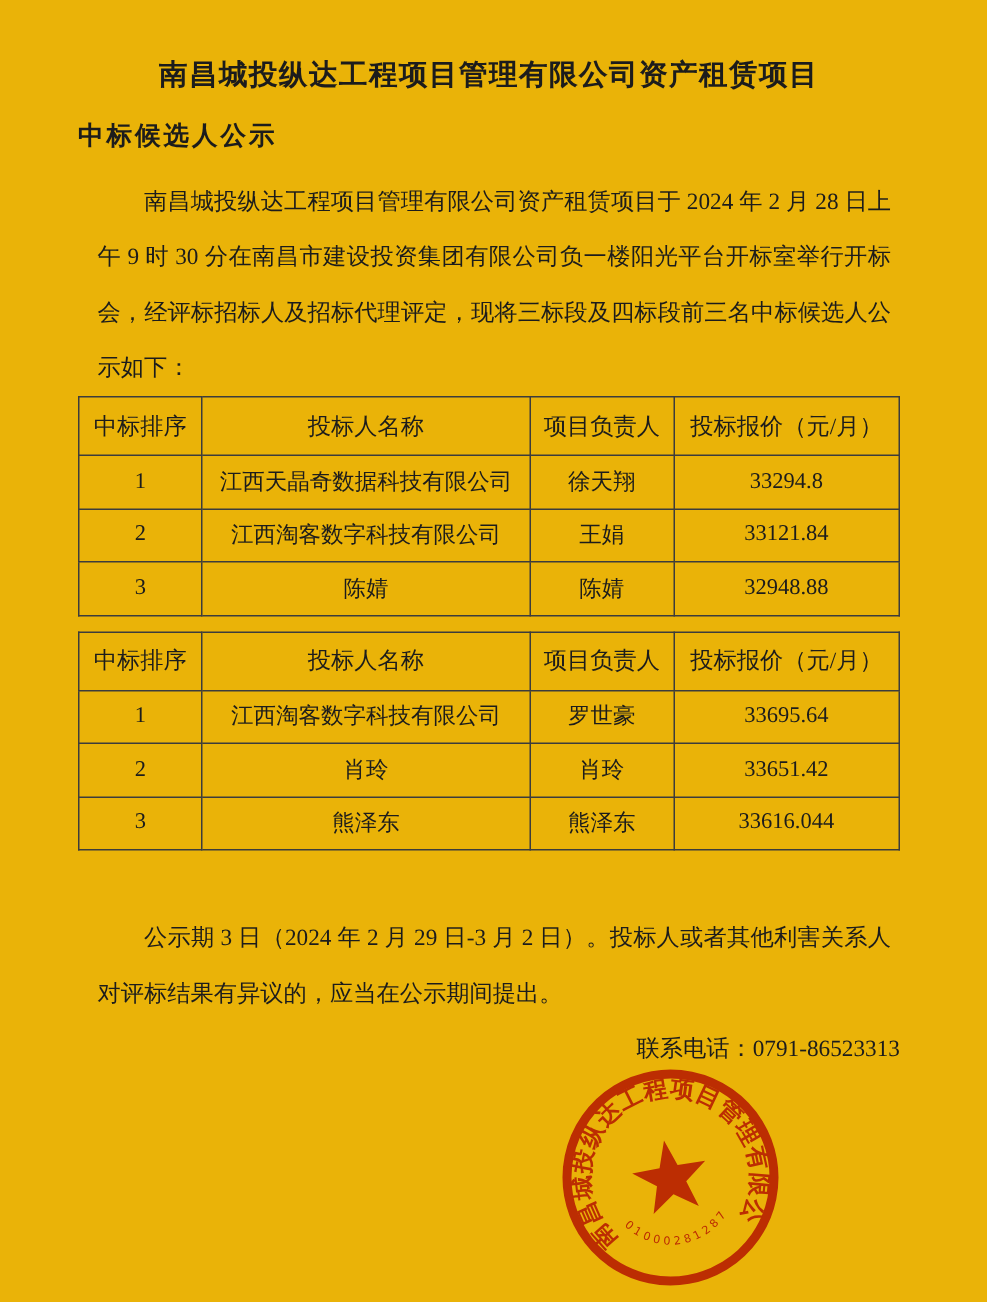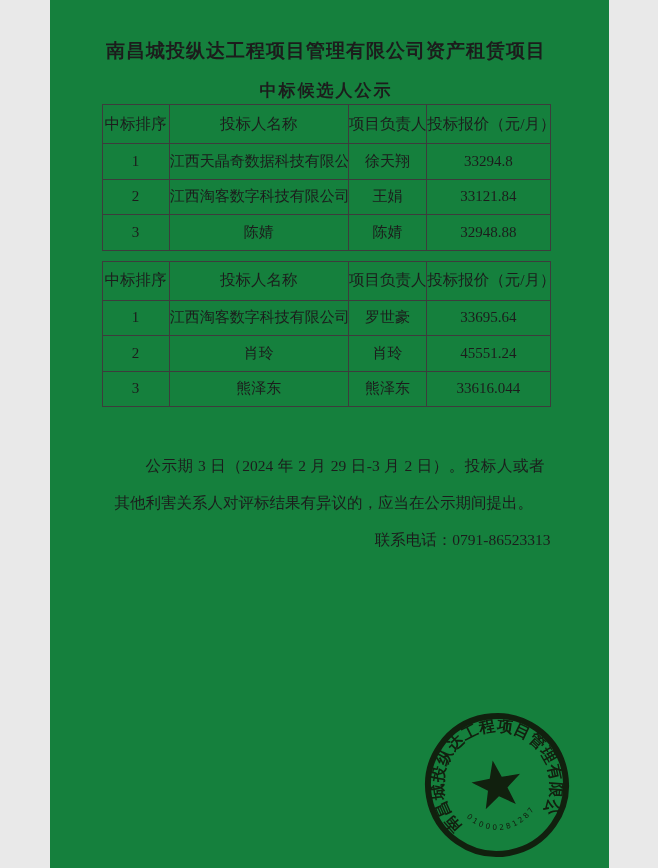--- a/index.html
+++ b/index.html
@@ -1,37 +1,36 @@
 <!DOCTYPE html>
 <html><head>
 <meta charset="utf-8">
 <style>
   html, body { margin: 0; padding: 0; background: #e9e9e9; }
   .page {
     position: relative;
-    width: 559px;
+    width: 658px;
     height: 868px;
     margin: 0 auto;
-    background: #15803d;
+    background: #eab308;
     color: #1c1c1c;
     font-family: "Liberation Serif", "DejaVu Serif", serif;
     overflow: hidden;
     box-sizing: border-box;
     padding: 26px 58px 0 52px;
   }
   .doc-title {
     text-align: center;
     font-weight: bold;
     font-size: 19px;
     line-height: 30px;
     margin: 10px 0 0 0;
     letter-spacing: 1px;
   }
   .doc-subtitle {
-    text-align: center;
     font-weight: bold;
     font-size: 17px;
     line-height: 26px;
     margin: 12px 0 0 0;
     letter-spacing: 2px;
   }
   .bid-number {
     text-align: center;
     font-weight: bold;
     font-size: 19px;
@@ -100,20 +99,21 @@
   }
 </style>
 </head>
 <body>
 
 <div class="page">
 
   <div class="doc-title">南昌城投纵达工程项目管理有限公司资产租赁项目</div>
   <div class="doc-subtitle">中标候选人公示</div>
 
+  <p class="intro">南昌城投纵达工程项目管理有限公司资产租赁项目于 2024 年 2 月 28 日上午 9 时 30 分在南昌市建设投资集团有限公司负一楼阳光平台开标室举行开标会，经评标招标人及招标代理评定，现将三标段及四标段前三名中标候选人公示如下：</p>
 
 
   <div class="table-wrap">
     <table class="bid-table">
       <colgroup>
         <col class="col-rank">
           <col class="col-bidder">
           <col class="col-manager">
           <col class="col-price">
       </colgroup>
@@ -165,21 +165,21 @@
       <tr>
         <td>1</td>
         <td>江西淘客数字科技有限公司</td>
         <td>罗世豪</td>
         <td>33695.64</td>
       </tr>
       <tr>
         <td>2</td>
         <td>肖玲</td>
         <td>肖玲</td>
-        <td>45551.24</td>
+        <td>33651.42</td>
       </tr>
       <tr>
         <td>3</td>
         <td>熊泽东</td>
         <td>熊泽东</td>
         <td>33616.044</td>
       </tr>
     </tbody>
       </table>
   </div>

